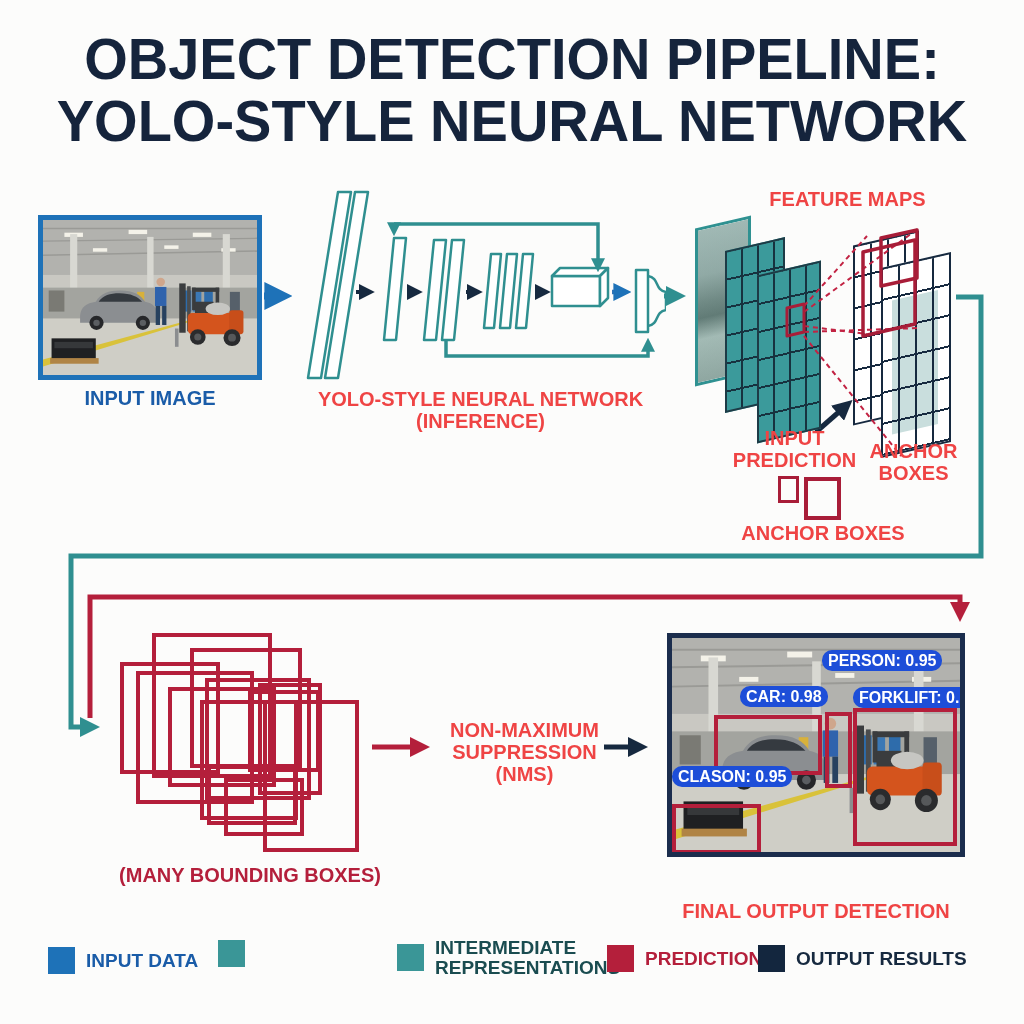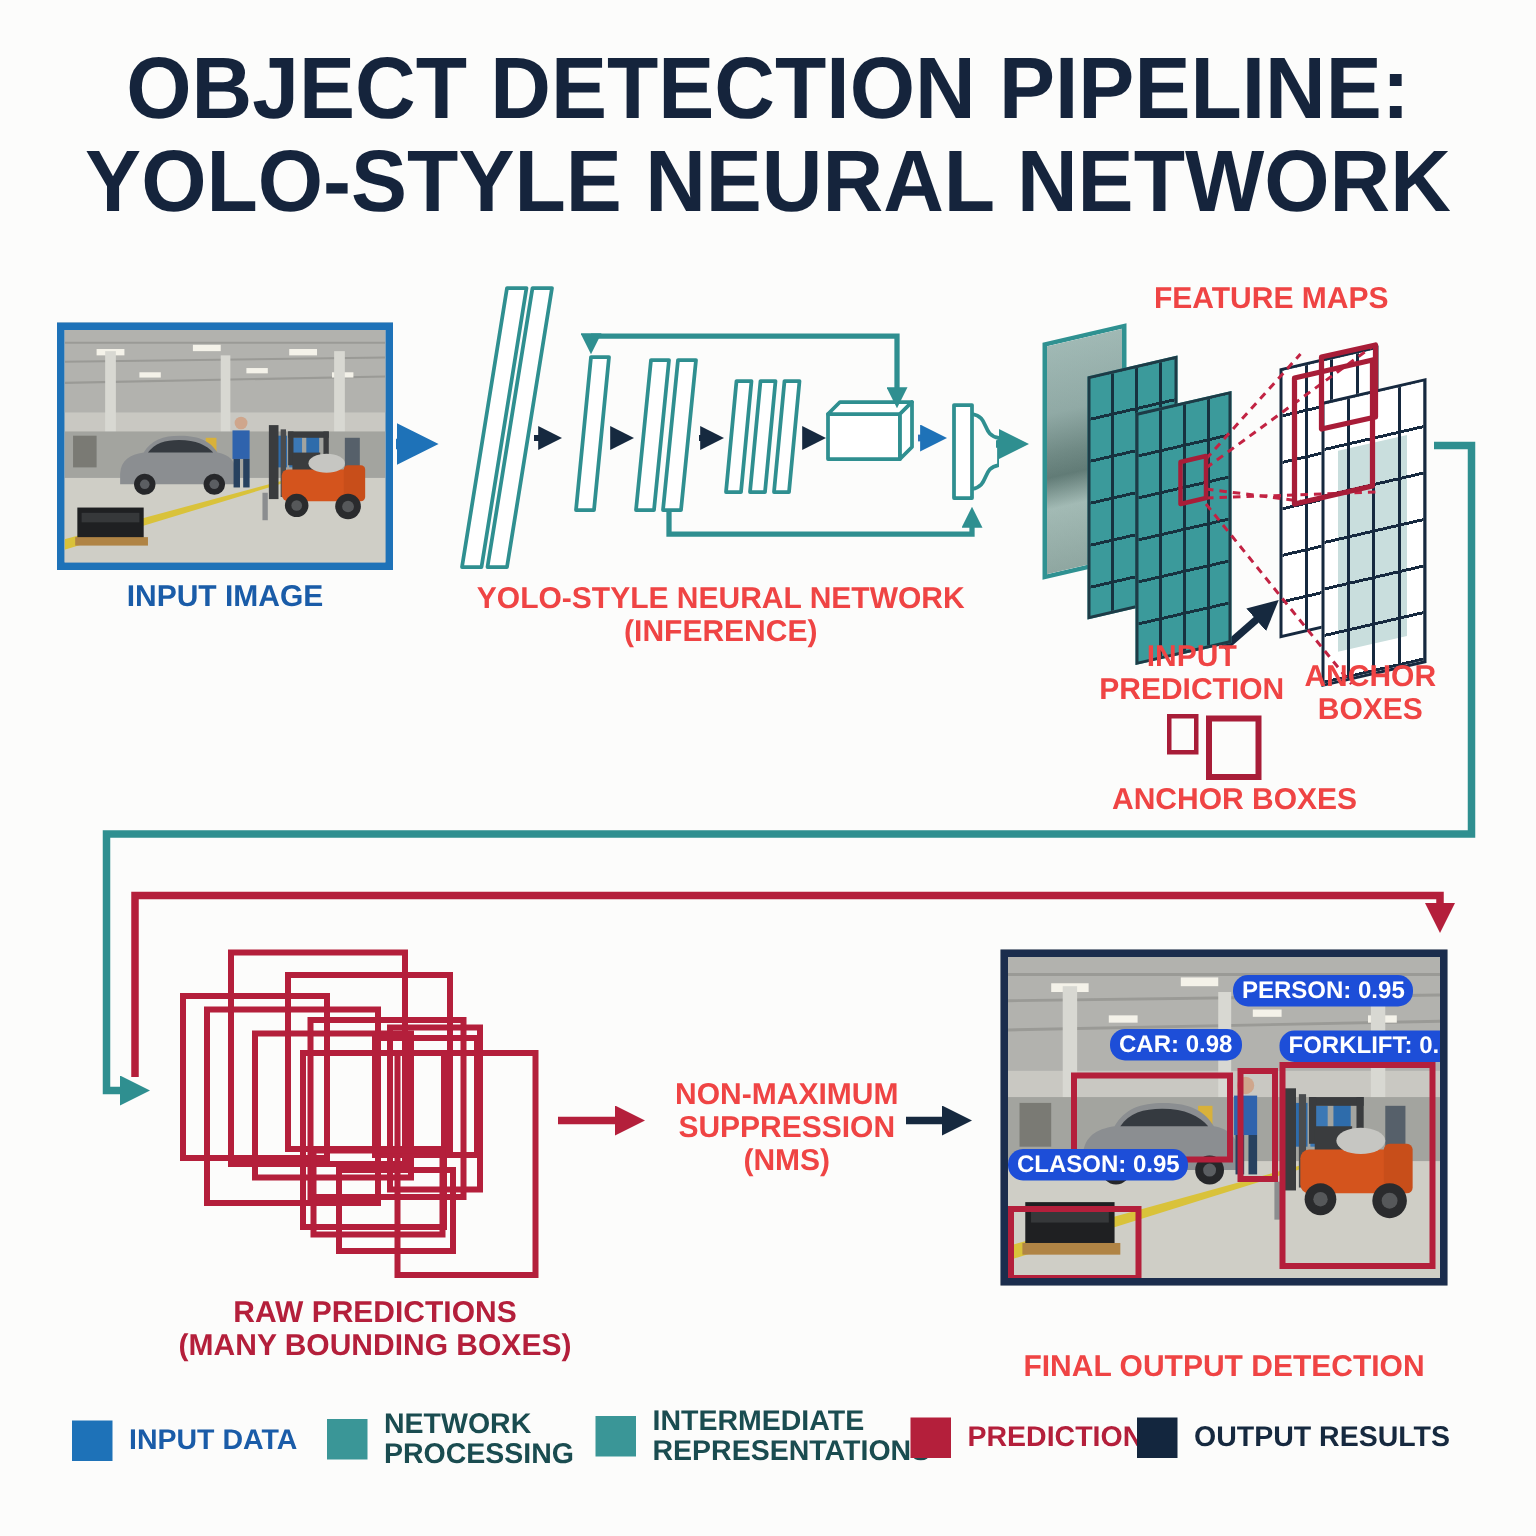--- a/index.html
+++ b/index.html
@@ -273,21 +273,20 @@
   <div class="rbox" style="left:168px;top:687px;width:108px;height:100px;"></div>
   <div class="rbox" style="left:205px;top:678px;width:106px;height:122px;"></div>
   <div class="rbox" style="left:248px;top:690px;width:72px;height:82px;"></div>
   <div class="rbox" style="left:200px;top:700px;width:98px;height:120px;"></div>
   <div class="rbox" style="left:258px;top:683px;width:64px;height:112px;"></div>
   <div class="rbox" style="left:263px;top:700px;width:96px;height:152px;"></div>
   <div class="rbox" style="left:207px;top:765px;width:90px;height:60px;"></div>
   <div class="rbox" style="left:224px;top:778px;width:80px;height:58px;"></div>
 </div>
 <div class="lbl red" style="left:110px;top:864px;width:280px;">
-  <div>RAW PREDICTIONS</div>
   <div>(MANY BOUNDING BOXES)</div>
 </div>
 
 <div class="lbl" style="left:432px;top:719px;width:185px;">
   <div>NON-MAXIMUM</div>
   <div>SUPPRESSION</div>
   <div>(NMS)</div>
 </div>
 
 <div class="output-img">
@@ -304,21 +303,20 @@
   <div class="det-box" style="left:0px;top:166px;width:89px;height:50px;"></div>
 </div>
 <div class="lbl" style="left:662px;top:872px;width:308px;margin-top:28px;">FINAL OUTPUT DETECTION</div>
 
 <div class="legend-item" style="left:48px;top:947px;">
   <div class="sw sw1"></div>
   <div class="t t1">INPUT DATA</div>
 </div>
 <div class="legend-item" style="left:218px;top:940px;">
   <div class="sw sw2"></div>
-  <div class="t t2">NETWORK PROCESSING</div>
 </div>
 <div class="legend-item" style="left:397px;top:938px;">
   <div class="sw sw3"></div>
   <div class="t t3">INTERMEDIATE REPRESENTATIONS</div>
 </div>
 <div class="legend-item" style="left:607px;top:945px;">
   <div class="sw sw4"></div>
   <div class="t t4">PREDICTIONS</div>
 </div>
 <div class="legend-item" style="left:758px;top:945px;">

